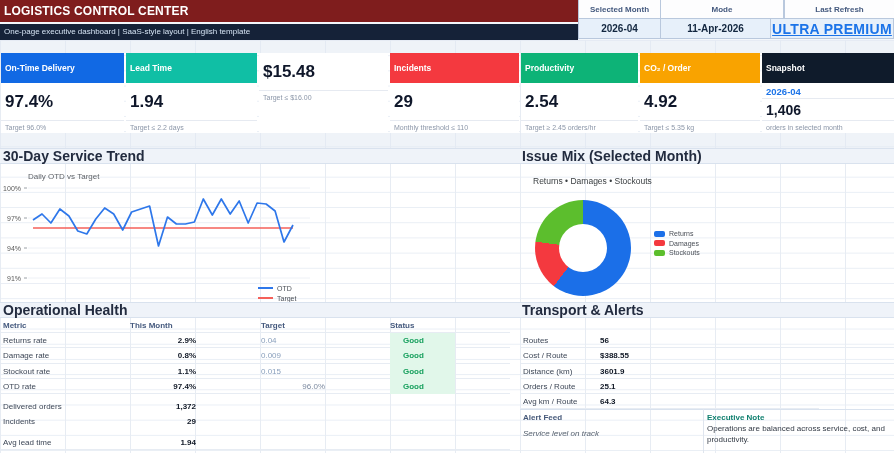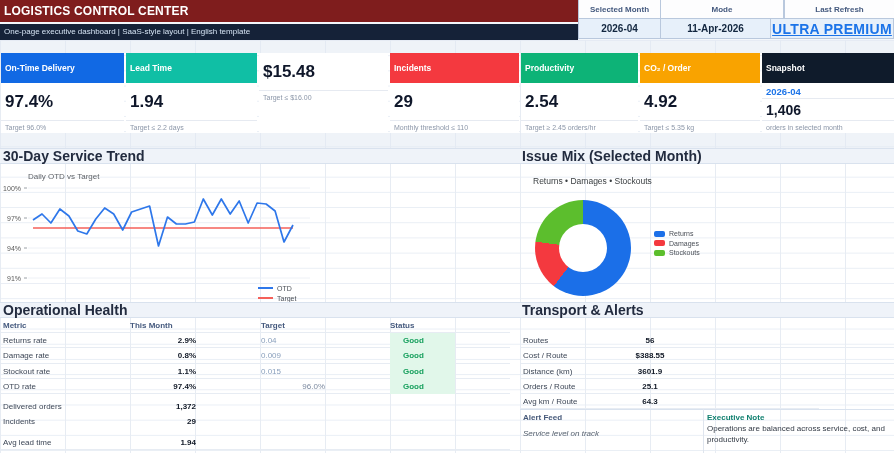--- a/index.html
+++ b/index.html
@@ -64,21 +64,21 @@
   .t-row { position:absolute; height:15.2px; border-bottom:1px solid #e7ecf3; }
   .t-row span { position:absolute; top:0; line-height:15px; font-size:8px; }
   .cell-metric { left:3px; color:#3c4656; }
   .cell-value  { left:130px; width:66px; text-align:right; font-weight:bold; color:#101826; }
   .cell-target-l { left:261px; color:#8aa0bd; }
   .cell-target-r { left:261px; width:64px; text-align:right; color:#7c8aa0; }
   .cell-status { left:390px; width:65px; background:#e1f7ea; color:#17a05e; font-weight:bold; padding-left:13px; height:15.2px; }
   .th span { font-weight:bold; color:#44597e; }
   .th .h-metric { left:3px; } .th .h-month { left:130px; } .th .h-target { left:261px; } .th .h-status { left:390px; }
   .tr-label { left:3px; color:#3c4656; }
-  .tr-value { left:80px; width:100px; text-align:center; font-weight:bold; color:#101826; }
+  .tr-value { left:80px; width:100px; text-align:left; font-weight:bold; color:#101826; }
 
   .alert-head { position:absolute; font-size:8px; font-weight:bold; line-height:14px; }
   .alert-head.feed { color:#46597a; }
   .alert-head.exec { color:#0e7f6e; }
   .feed-text { position:absolute; font-size:8px; font-style:italic; color:#55606e; }
   .exec-text { position:absolute; font-size:8px; color:#333a45; line-height:10.5px; }
   .vdiv { position:absolute; width:1px; background:#dfe5ee; }
   .hdiv { position:absolute; height:1px; background:#d9e2ee; }
 </style>
 </head>

